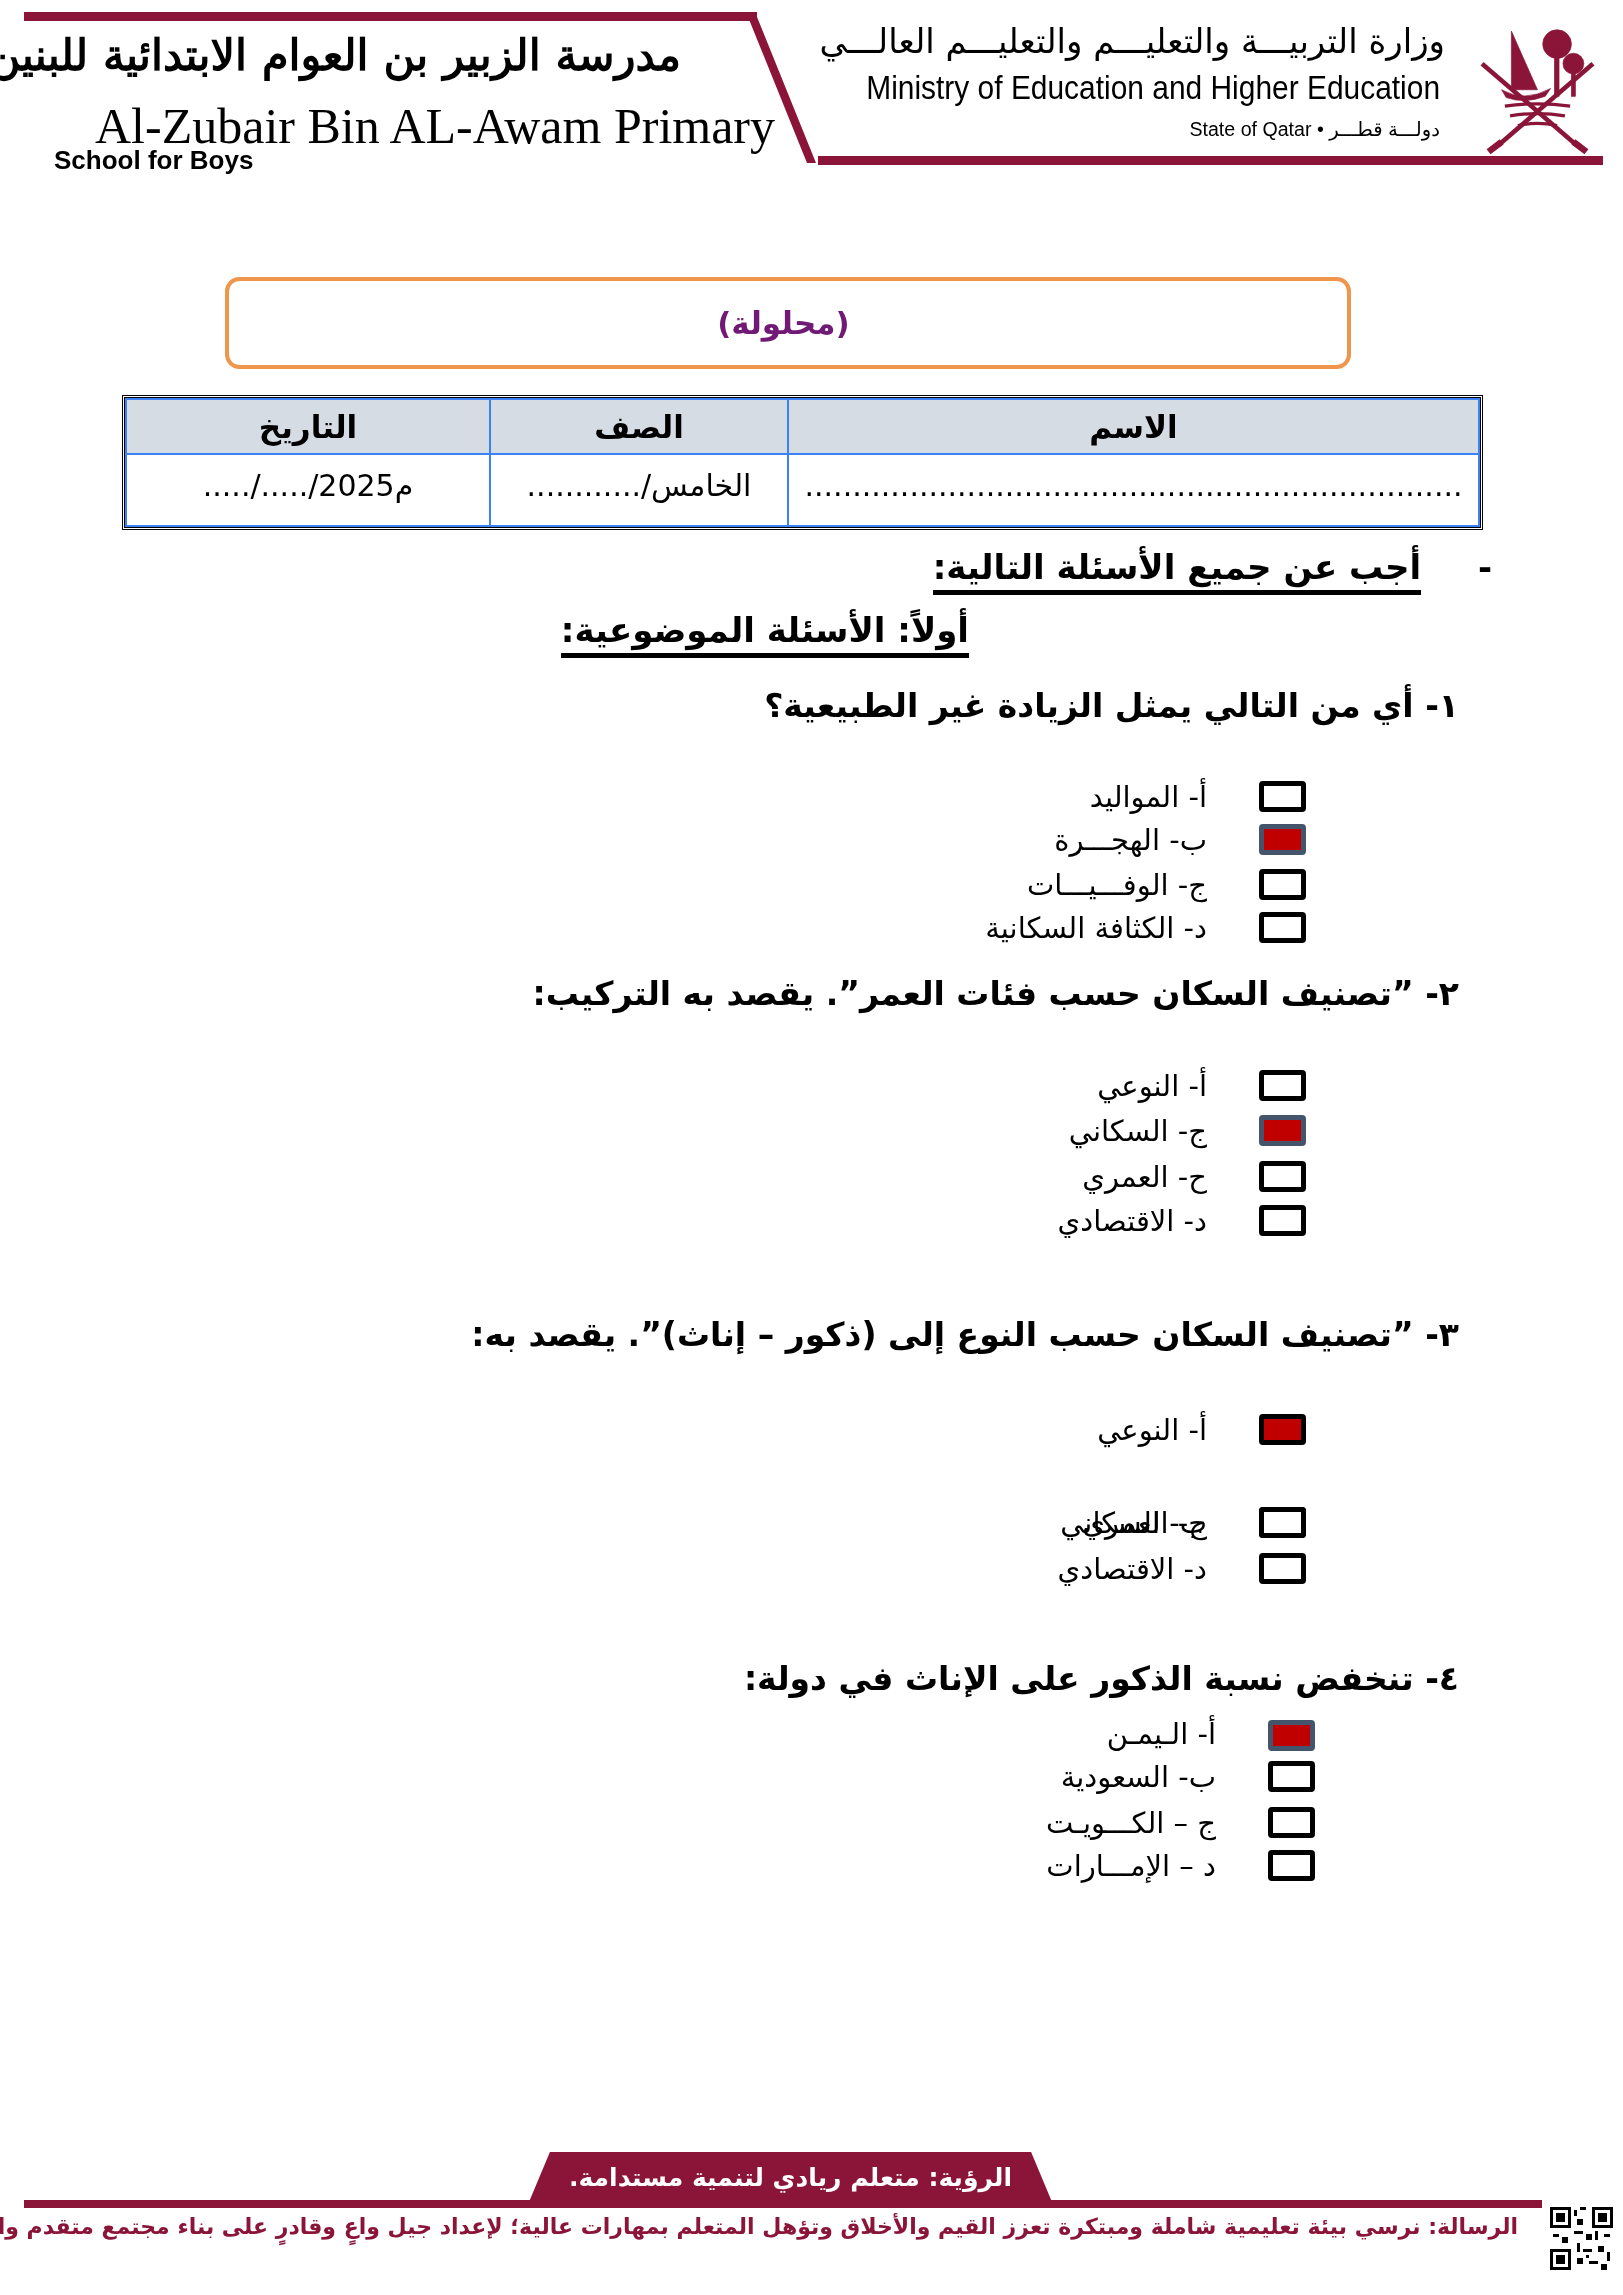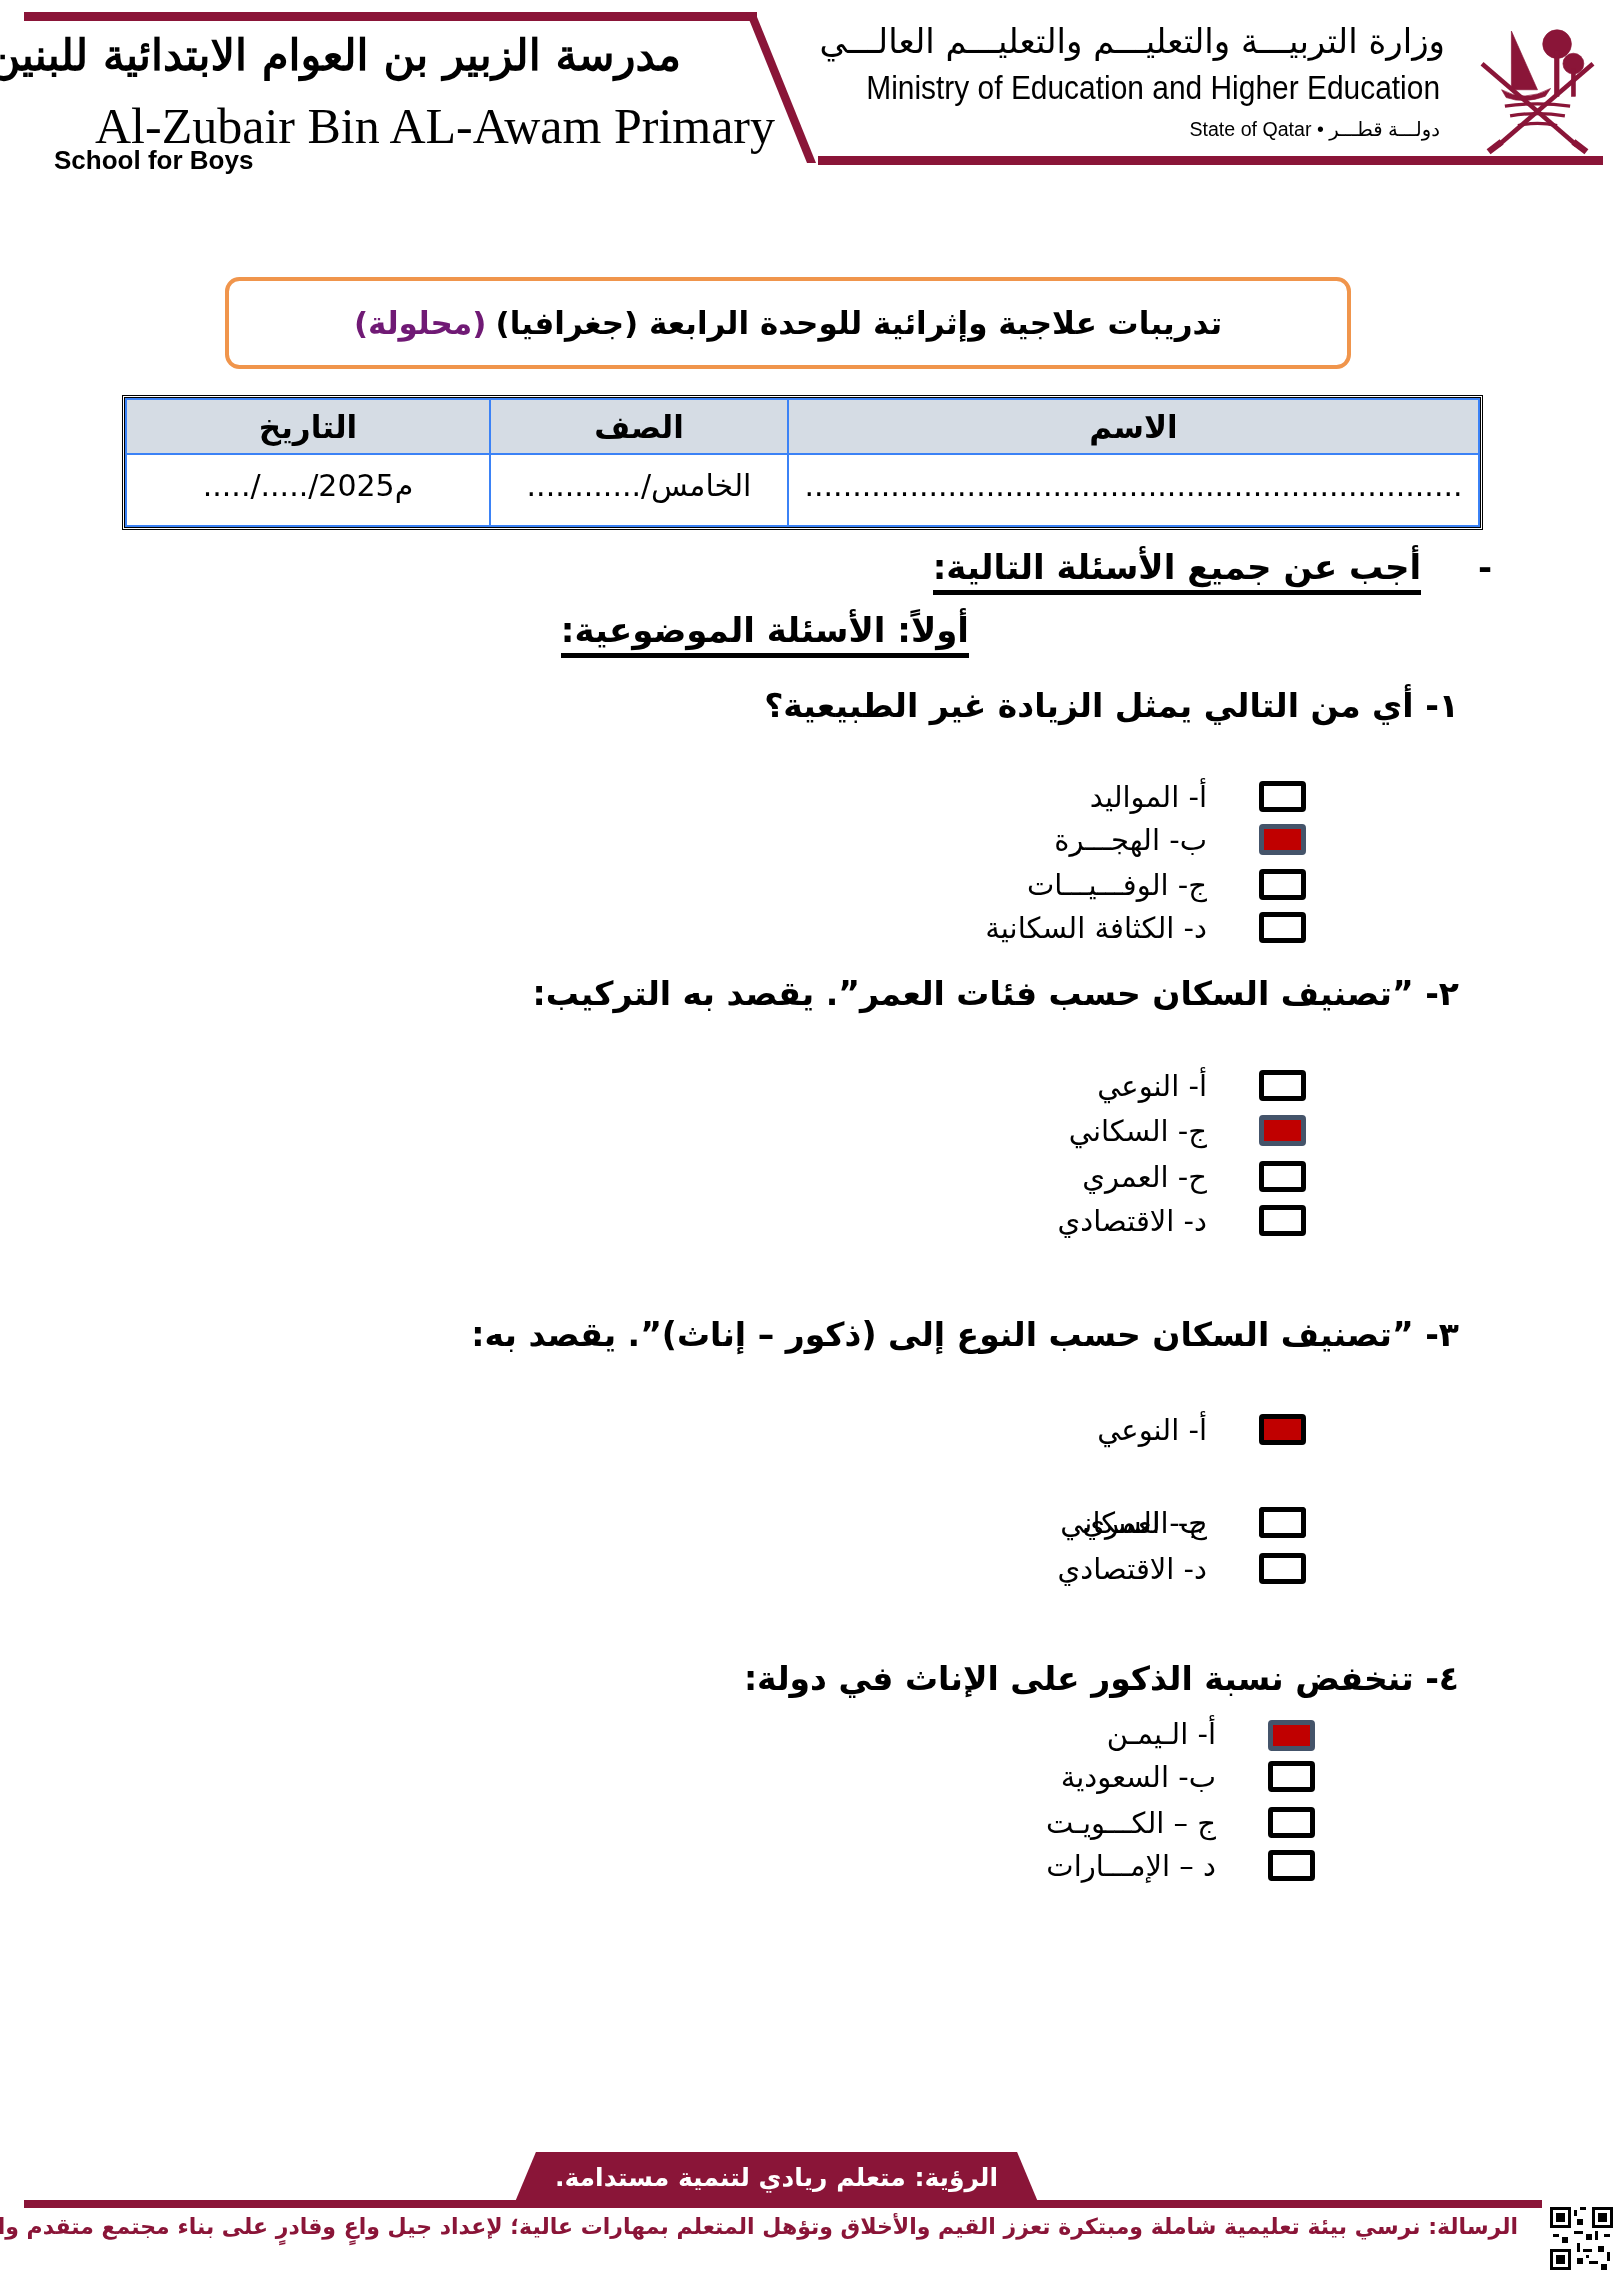--- a/index.html
+++ b/index.html
@@ -31,21 +31,21 @@
   
   .instr { right:131px; top:547px; font-size:34px; font-weight:bold; direction:rtl; white-space:nowrap; }
   .instr .ul { border-bottom:5.2px solid #000; padding-bottom:2.6px; }
   .section { right:654px; top:610px; font-size:34px; font-weight:bold; direction:rtl; white-space:nowrap; border-bottom:5.2px solid #000; padding-bottom:2.6px; }
   .q { font-size:33px; font-weight:bold; direction:rtl; white-space:nowrap; right:164px; }
   .opt { position:absolute; height:41px; display:flex; align-items:center; direction:rtl; }
   .opt .box { width:47px; height:31px; border:5.2px solid #000; border-radius:3.9px; box-sizing:border-box; background:#fff; }
   .opt .box.checked { background:#c00000; border-color:#44546a; }
   .opt .lbl { font-size:29px; margin-right:52px; white-space:nowrap; }
   
-  .foot-trap { left:515px; top:2152px; width:523px; height:50px; background:#8a1538; clip-path:polygon(4% 0,96% 0,100% 100%,0 100%); display:flex; align-items:center; justify-content:center; }
+  .foot-trap { left:529px; top:2152px; width:523px; height:50px; background:#8a1538; clip-path:polygon(4% 0,96% 0,100% 100%,0 100%); display:flex; align-items:center; justify-content:center; }
   .foot-trap span { color:#fff; font-size:25px; font-weight:bold; direction:rtl; }
   .foot-band { left:23.6px; top:2200px; width:1518px; height:7.9px; background:#8a1538; }
   .foot-mission { right:105px; top:2214px; font-size:22px; font-weight:bold; color:#8a1538; direction:rtl; white-space:nowrap; }
   .qr { left:1550px; top:2207px; width:63px; height:63px; }
 </style>
 </head>
 <body>
 
 <div class="abs hdr-band-top"></div>
 <div class="abs hdr-slant"></div>
@@ -71,21 +71,20 @@
     <path d="M58 150 Q100 143 142 150" fill="none" stroke-width="5"></path>
     <path d="M70 165 Q100 158 130 165" fill="none" stroke-width="5"></path>
     <path d="M15 70 L160 195" fill="none" stroke-width="7"></path>
     <path d="M185 70 L40 195" fill="none" stroke-width="7"></path>
     <path d="M155 190 L175 205" fill="none" stroke-width="10"></path>
     <path d="M45 190 L25 205" fill="none" stroke-width="10"></path>
   </g>
 </svg>
 
 <div class="abs title-box">
-  <span class="title-text">تدريبات علاجية وإثرائية للوحدة الرابعة (جغرافيا)</span>
   <span class="title-text title-green" style="margin-right:9.2px;">(محلولة)</span>
 </div>
 
 <div class="abs info-table">
   <table>
     <tbody>
         <tr>
       <th class="c-name">الاسم</th>
       <th class="c-class">الصف</th>
       <th>التاريخ</th>

